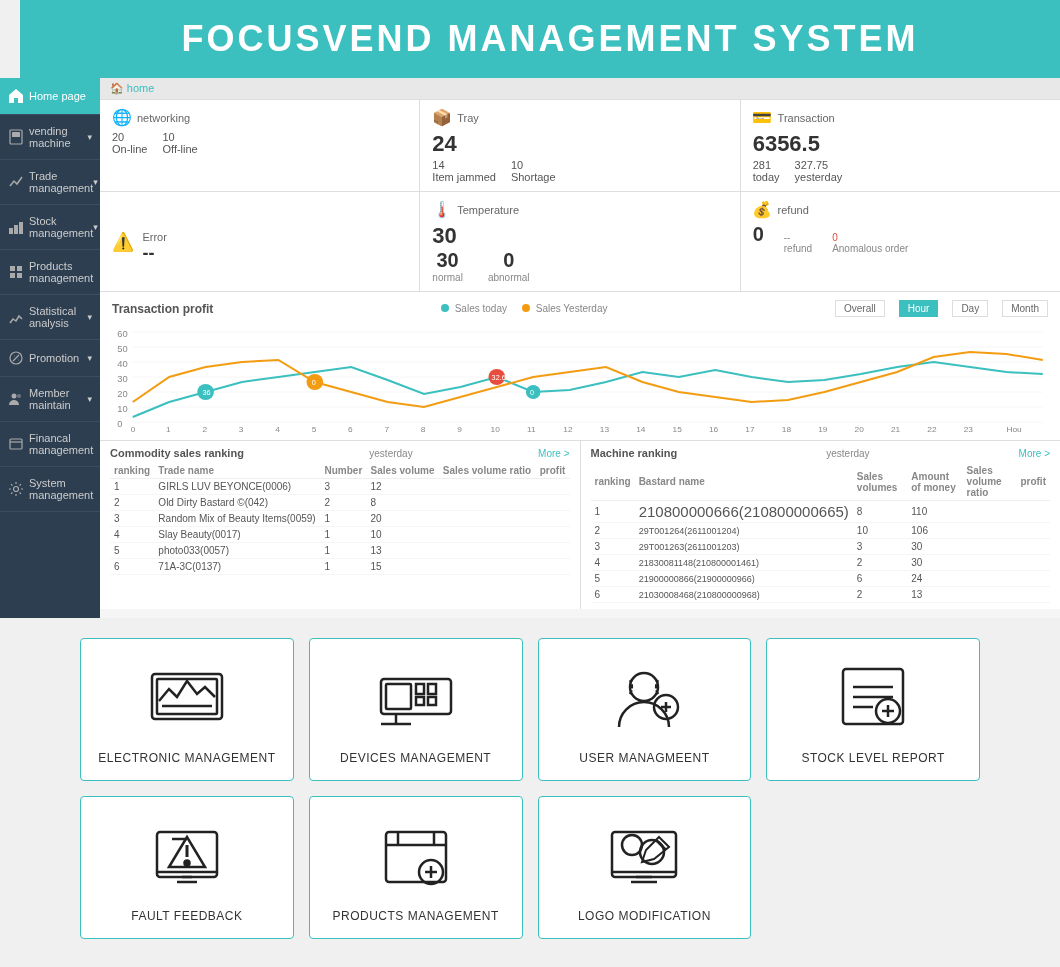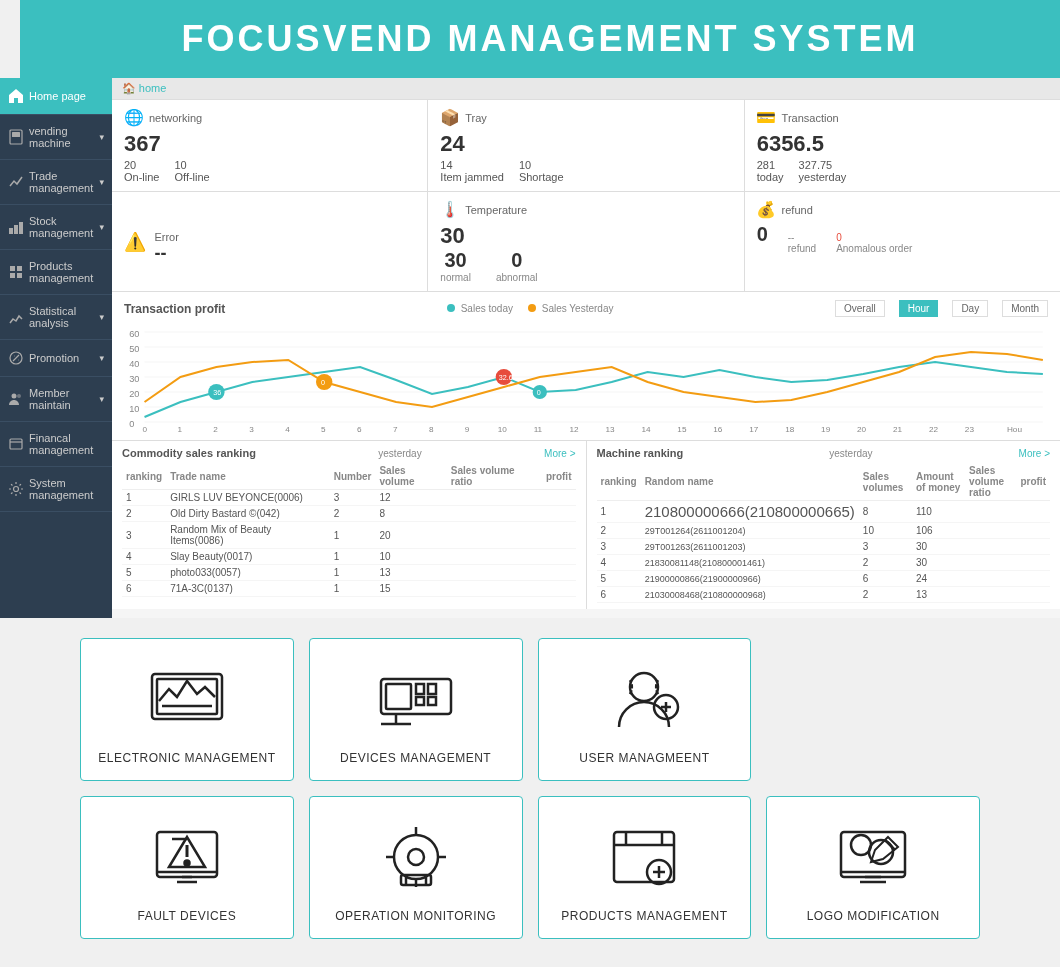--- a/index.html
+++ b/index.html
@@ -21,21 +21,21 @@
     }
 
     
     .main-layout {
       display: flex;
       width: 100%;
     }
 
     
     .sidebar {
-      width: 112px;
+      width: 100px;
       background: #2d3e50;
       min-height: 540px;
       flex-shrink: 0;
     }
     .sidebar-item {
       display: flex;
       align-items: center;
       padding: 10px 8px;
       color: #ccc;
       font-size: 12px;
@@ -340,23 +340,20 @@
     <div class="breadcrumb">
       🏠 <a>home</a>
     </div>
 
     <div class="stats-grid">
 
       <div class="stat-card">
         <div class="stat-card-header">
           <span class="stat-icon">🌐</span>
           <span class="stat-title">networking</span>
-        </div>
-        <div class="stat-main-row">
-          <span class="stat-big">367</span>
         </div>
         <div class="stat-sub-row">
           <div class="stat-sub-item">
             <span>20</span>
             <span>On-line</span>
           </div>
           <div class="stat-sub-item">
             <span>10</span>
             <span>Off-line</span>
           </div>
@@ -568,21 +565,21 @@
               <tr>
                 <td>2</td>
                 <td>Old Dirty Bastard ©(042)</td>
                 <td>2</td>
                 <td>8</td>
                 <td></td>
                 <td></td>
               </tr>
               <tr>
                 <td>3</td>
-                <td>Random Mix of Beauty Items(0086)</td>
+                <td>Random Mix of Beauty Items(0059)</td>
                 <td>1</td>
                 <td>20</td>
                 <td></td>
                 <td></td>
               </tr>
               <tr>
                 <td>4</td>
                 <td>Slay Beauty(0017)</td>
                 <td>1</td>
                 <td>10</td>
@@ -612,21 +609,21 @@
       <div class="table-card">
         <div class="table-header">
           <span class="table-title">Machine ranking</span>
           <span class="table-meta">yesterday</span>
           <span class="more-link">More &gt;</span>
         </div>
         <table class="data-table">
           <thead>
             <tr>
               <th>ranking</th>
-              <th>Random name</th>
+              <th>Bastard name</th>
               <th>Sales volumes</th>
               <th>Amount of money</th>
               <th>Sales volume ratio</th>
               <th>profit</th>
             </tr>
           </thead>
           <tbody id="machine-tbody">
               <tr>
                 <td>1</td>
                 <td style="font-size:15px">210800000666(210800000665)</td>
@@ -714,51 +711,48 @@
         <circle cx="40" cy="28" r="14"></circle>
         <path d="M15 68c0-13.8 11.2-25 25-25s25 11.2 25 25"></path>
         <path d="M54 35 a14 14 0 0 1 0-14" stroke-dasharray="4 2"></path>
         <path d="M26 35 a14 14 0 0 0 0-14" stroke-dasharray="4 2"></path>
         <circle cx="62" cy="48" r="12"></circle>
         <path d="M57 48h10M62 43v10"></path>
       </svg>
       <span class="shortcut-label">USER MANAGMEENT</span>
     </div>
 
+    <div class="shortcut-card">
+      <svg class="shortcut-icon" viewBox="0 0 80 80" fill="none" stroke="#222" stroke-width="2.5">
+        <rect x="10" y="10" width="60" height="55" rx="3"></rect>
+        <line x1="20" y1="28" x2="60" y2="28"></line>
+        <line x1="20" y1="38" x2="60" y2="38"></line>
+        <line x1="20" y1="48" x2="40" y2="48"></line>
+        <circle cx="55" cy="52" r="12"></circle>
+        <path d="M49 52h12M55 46v12"></path>
+      </svg>
+      <span class="shortcut-label">STOCK LEVEL REPORT</span>
+    </div>
   </div>
   <div class="shortcuts-grid">
 
     <div class="shortcut-card">
       <svg class="shortcut-icon" viewBox="0 0 80 80" fill="none" stroke="#222" stroke-width="2.5">
         <rect x="10" y="15" width="60" height="45" rx="3"></rect>
         <line x1="10" y1="55" x2="70" y2="55"></line>
         <line x1="35" y1="60" x2="45" y2="60"></line>
         <line x1="30" y1="65" x2="50" y2="65"></line>
         <path d="M40 28 L40 40" stroke-width="3"></path>
         <circle cx="40" cy="46" r="2.5" fill="#222"></circle>
         <path d="M25 22 L40 22 L40 22"></path>
         <polygon points="22,50 40,20 58,50"></polygon>
       </svg>
-      <span class="shortcut-label">FAULT DEVICES</span>
-    </div>
-
-    <div class="shortcut-card">
-      <svg class="shortcut-icon" viewBox="0 0 80 80" fill="none" stroke="#222" stroke-width="2.5">
-        <circle cx="40" cy="40" r="22"></circle>
-        <circle cx="40" cy="40" r="8"></circle>
-        <line x1="40" y1="10" x2="40" y2="18"></line>
-        <line x1="40" y1="62" x2="40" y2="70"></line>
-        <line x1="10" y1="40" x2="18" y2="40"></line>
-        <line x1="62" y1="40" x2="70" y2="40"></line>
-        <rect x="25" y="58" width="30" height="10" rx="2"></rect>
-        <line x1="30" y1="58" x2="30" y2="68"></line>
-        <line x1="50" y1="58" x2="50" y2="68"></line>
-      </svg>
-      <span class="shortcut-label">OPERATION MONITORING</span>
-    </div>
+      <span class="shortcut-label">FAULT FEEDBACK</span>
+    </div>
+
 
     <div class="shortcut-card">
       <svg class="shortcut-icon" viewBox="0 0 80 80" fill="none" stroke="#222" stroke-width="2.5">
         <rect x="10" y="15" width="60" height="50" rx="3"></rect>
         <path d="M10 28 L70 28"></path>
         <path d="M22 15 L22 28"></path>
         <path d="M58 15 L58 28"></path>
         <circle cx="55" cy="55" r="12"></circle>
         <path d="M49 55h12M55 49v12"></path>
       </svg>

